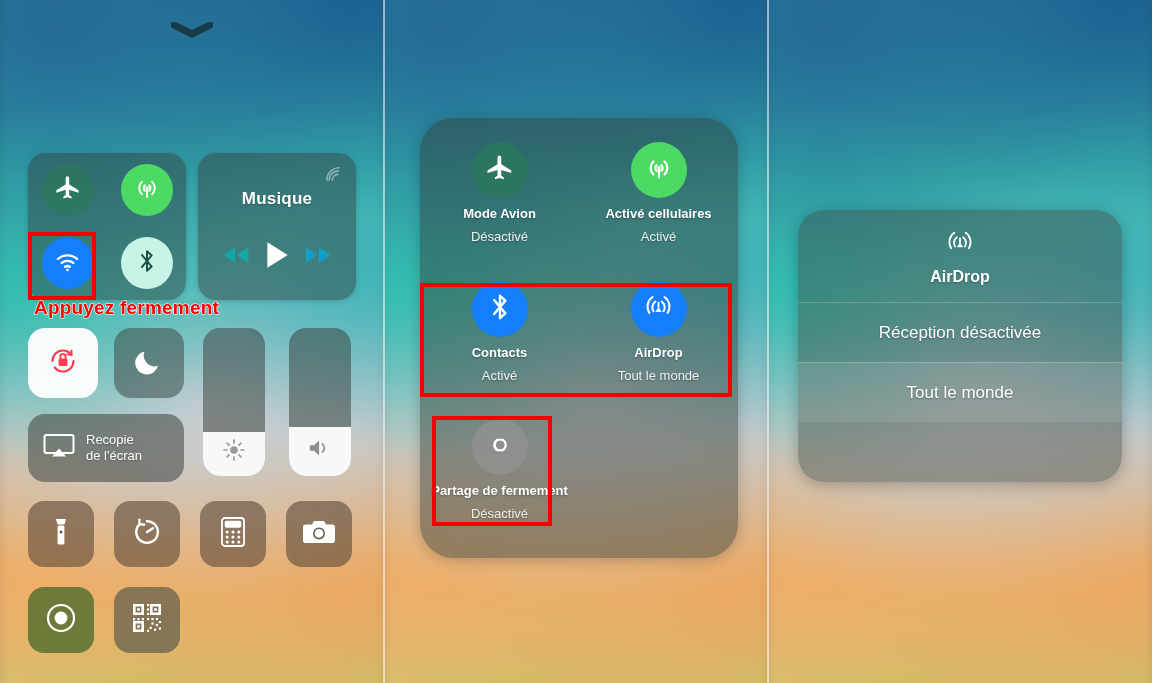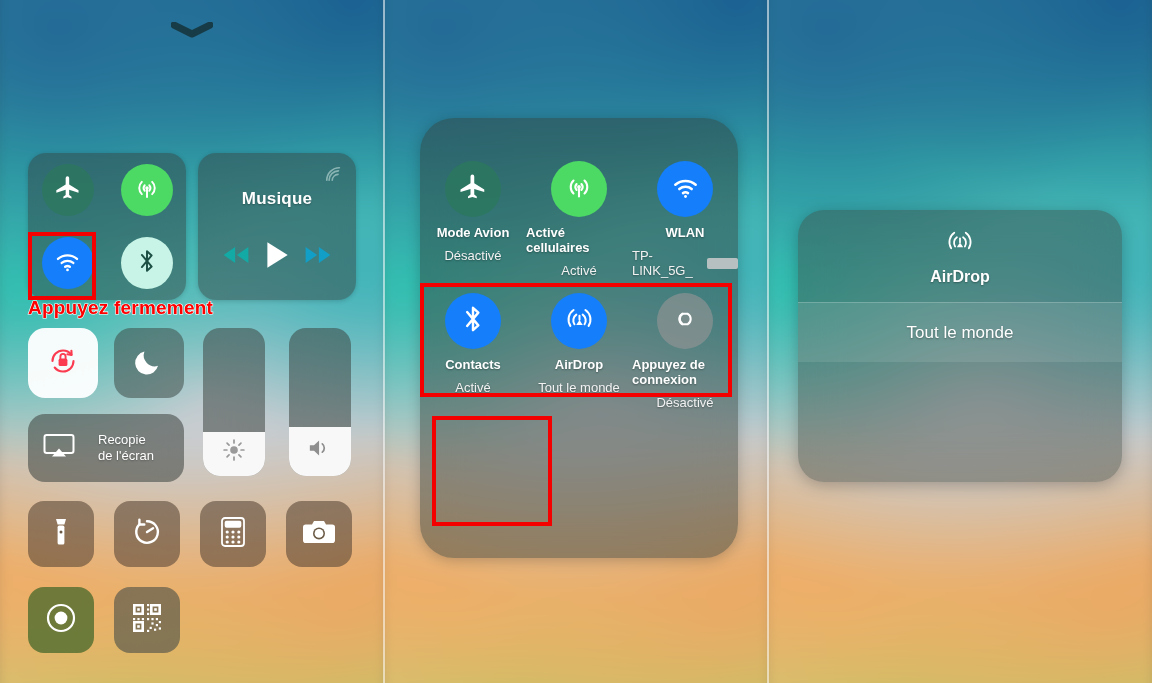--- a/index.html
+++ b/index.html
@@ -136,21 +136,21 @@
 
   
   .mirror {
     position: absolute;
     left: 28px; top: 414px;
     width: 156px; height: 68px;
     border-radius: 17px;
     background: rgba(52,58,54,.52);
     backdrop-filter: blur(14px);
     -webkit-backdrop-filter: blur(14px);
-    display: flex; align-items: center; gap: 22px;
+    display: flex; align-items: center; gap: 10px;
     padding-left: 14px;
   }
   .mirror .ml {
     color: #fff; font-size: 13px; line-height: 1.25;
     text-shadow: 0 1px 2px rgba(0,0,0,.3);
   }
 
   
   .apptile {
     position: absolute; width: 66px; height: 66px;
@@ -189,24 +189,24 @@
     width: 318px; height: 440px;
     border-radius: 34px;
     background: rgba(48,58,52,.45);
     backdrop-filter: blur(18px);
     -webkit-backdrop-filter: blur(18px);
     box-shadow: 0 2px 14px rgba(0,0,0,.22);
   }
   .exp-grid {
     width: 100%; height: 100%;
     display: grid;
-    grid-template-columns: 1fr 1fr 1fr;
+    grid-template-columns: 1fr 1fr;
     grid-template-rows: 1fr 1fr 1fr;
     align-items: start;
-    padding-top: 43px;
+    padding-top: 24px;
   }
   .exp-cell {
     display: flex; flex-direction: column;
     align-items: center; gap: 8px;
   }
   .exp-circ {
     width: 56px; height: 56px; border-radius: 50%;
     display: flex; align-items: center; justify-content: center;
   }
   .exp-name {
@@ -475,21 +475,21 @@
             <rect x="27.8" y="25.4" width="2.2" height="2.2"></rect>
           <rect x="16" y="27.8" width="2.2" height="2.2"></rect>
             <rect x="2" y="16" width="2.2" height="2.2"></rect>
           <rect x="6.4" y="16" width="2.2" height="2.2"></rect>
             <rect x="10.8" y="16" width="2.2" height="2.2"></rect>
         </svg>
       </span>
     </div>
 
     <div class="redbox" style="left:28px; top:232px; width:68px; height:68px;"></div>
-    <div class="redlabel" style="left:28px; top:297px;">Appuyez fermement</div>
+    <div class="redlabel" style="left:34px; top:297px;">Appuyez fermement</div>
   </div>
 
   <div class="panel">
     <div class="wall p2"></div>
 
     <div class="conn-expanded">
       <div class="exp-grid">
 
         <div class="exp-cell">
           <div class="exp-circ" style="background:rgba(44,120,92,.78)">
@@ -513,37 +513,20 @@
                   <path d="M18.4 13a4.6 4.6 0 0 1 0 6"></path>
                 <circle cx="16" cy="16" r="1.9" fill="#fff" stroke="none"></circle>
                 <path d="M16 17.5V25.5"></path>
               </svg>
             </span>
           </div>
           <div class="exp-name">Activé cellulaires</div>
           <div class="exp-state">Activé</div>
         </div>
 
-        <div class="exp-cell">
-          <div class="exp-circ" style="background:#147efb">
-            <span>
-              <svg width="31" height="31" viewBox="0 0 32 32" fill="none" stroke="#fff" stroke-width="2.6" stroke-linecap="round">
-                <path d="M5.5 13.2a16 16 0 0 1 21 0"></path>
-                <path d="M9.6 17.6a10.2 10.2 0 0 1 12.8 0"></path>
-                <path d="M13.4 21.8a4.6 4.6 0 0 1 5.2 0"></path>
-                <circle cx="16" cy="25.3" r="1.5" fill="#fff" stroke="none"></circle>
-              </svg>
-            </span>
-          </div>
-          <div class="exp-name">WLAN</div>
-          <div class="exp-state">
-            <span>TP-LINK_5G_</span>
-              <span class="redacted"></span>
-          </div>
-        </div>
 
         <div class="exp-cell">
           <div class="exp-circ" style="background:#147efb">
             <span>
               <svg width="26" height="32" viewBox="0 0 20 30" fill="none" stroke="#fff" stroke-width="2.3" stroke-linejoin="round" stroke-linecap="round">
                 <path d="M4.5 8.5 L15 21 L10 25.5 V4.5 L15 9 L4.5 21.5"></path>
               </svg>
             </span>
           </div>
           <div class="exp-name">Contacts</div>
@@ -569,21 +552,21 @@
 
         <div class="exp-cell">
           <div class="exp-circ" style="background:rgba(150,150,150,.62)">
             <span>
               <svg width="32" height="28" viewBox="0 0 34 28" fill="none" stroke="#fff" stroke-width="2.2" stroke-linecap="round">
                 <path d="M20 8.5a6.5 6.5 0 0 1 0 11 H14.5a6.5 6.5 0 0 1 0-11"></path>
                 <path d="M14 19.5a6.5 6.5 0 0 1 0-11 H19.5"></path>
               </svg>
             </span>
           </div>
-          <div class="exp-name">Appuyez de connexion</div>
+          <div class="exp-name">Partage de fermement</div>
           <div class="exp-state">Désactivé</div>
         </div>
 
       </div>
     </div>
 
     <div class="redbox" style="left:36px; top:283px; width:312px; height:114px;"></div>
     <div class="redbox" style="left:48px; top:416px; width:120px; height:110px;"></div>
   </div>
 
@@ -598,19 +581,20 @@
             <path d="M25.4 22.6a12 12 0 0 0-3.3-16.4"></path>
             <path d="M10.8 20.9a7.2 7.2 0 0 1 1.9-9.9"></path>
             <path d="M21.2 20.9a7.2 7.2 0 0 0-1.9-9.9"></path>
             <path d="M16 16.4 L12.6 21.6 h6.8 Z" fill="#fff" stroke="none"></path>
             <path d="M16 16.2 V12.2"></path>
           </svg>
         </span>
         <div class="ad-title">AirDrop</div>
       </div>
 
+      <div class="ad-opt">Réception désactivée</div>
       <div class="ad-opt sel">Tout le monde</div>
     </div>
   </div>
 
   <div class="divider" style="left:383px"></div>
   <div class="divider" style="left:767px"></div>
 </div>
 
 </body></html>

